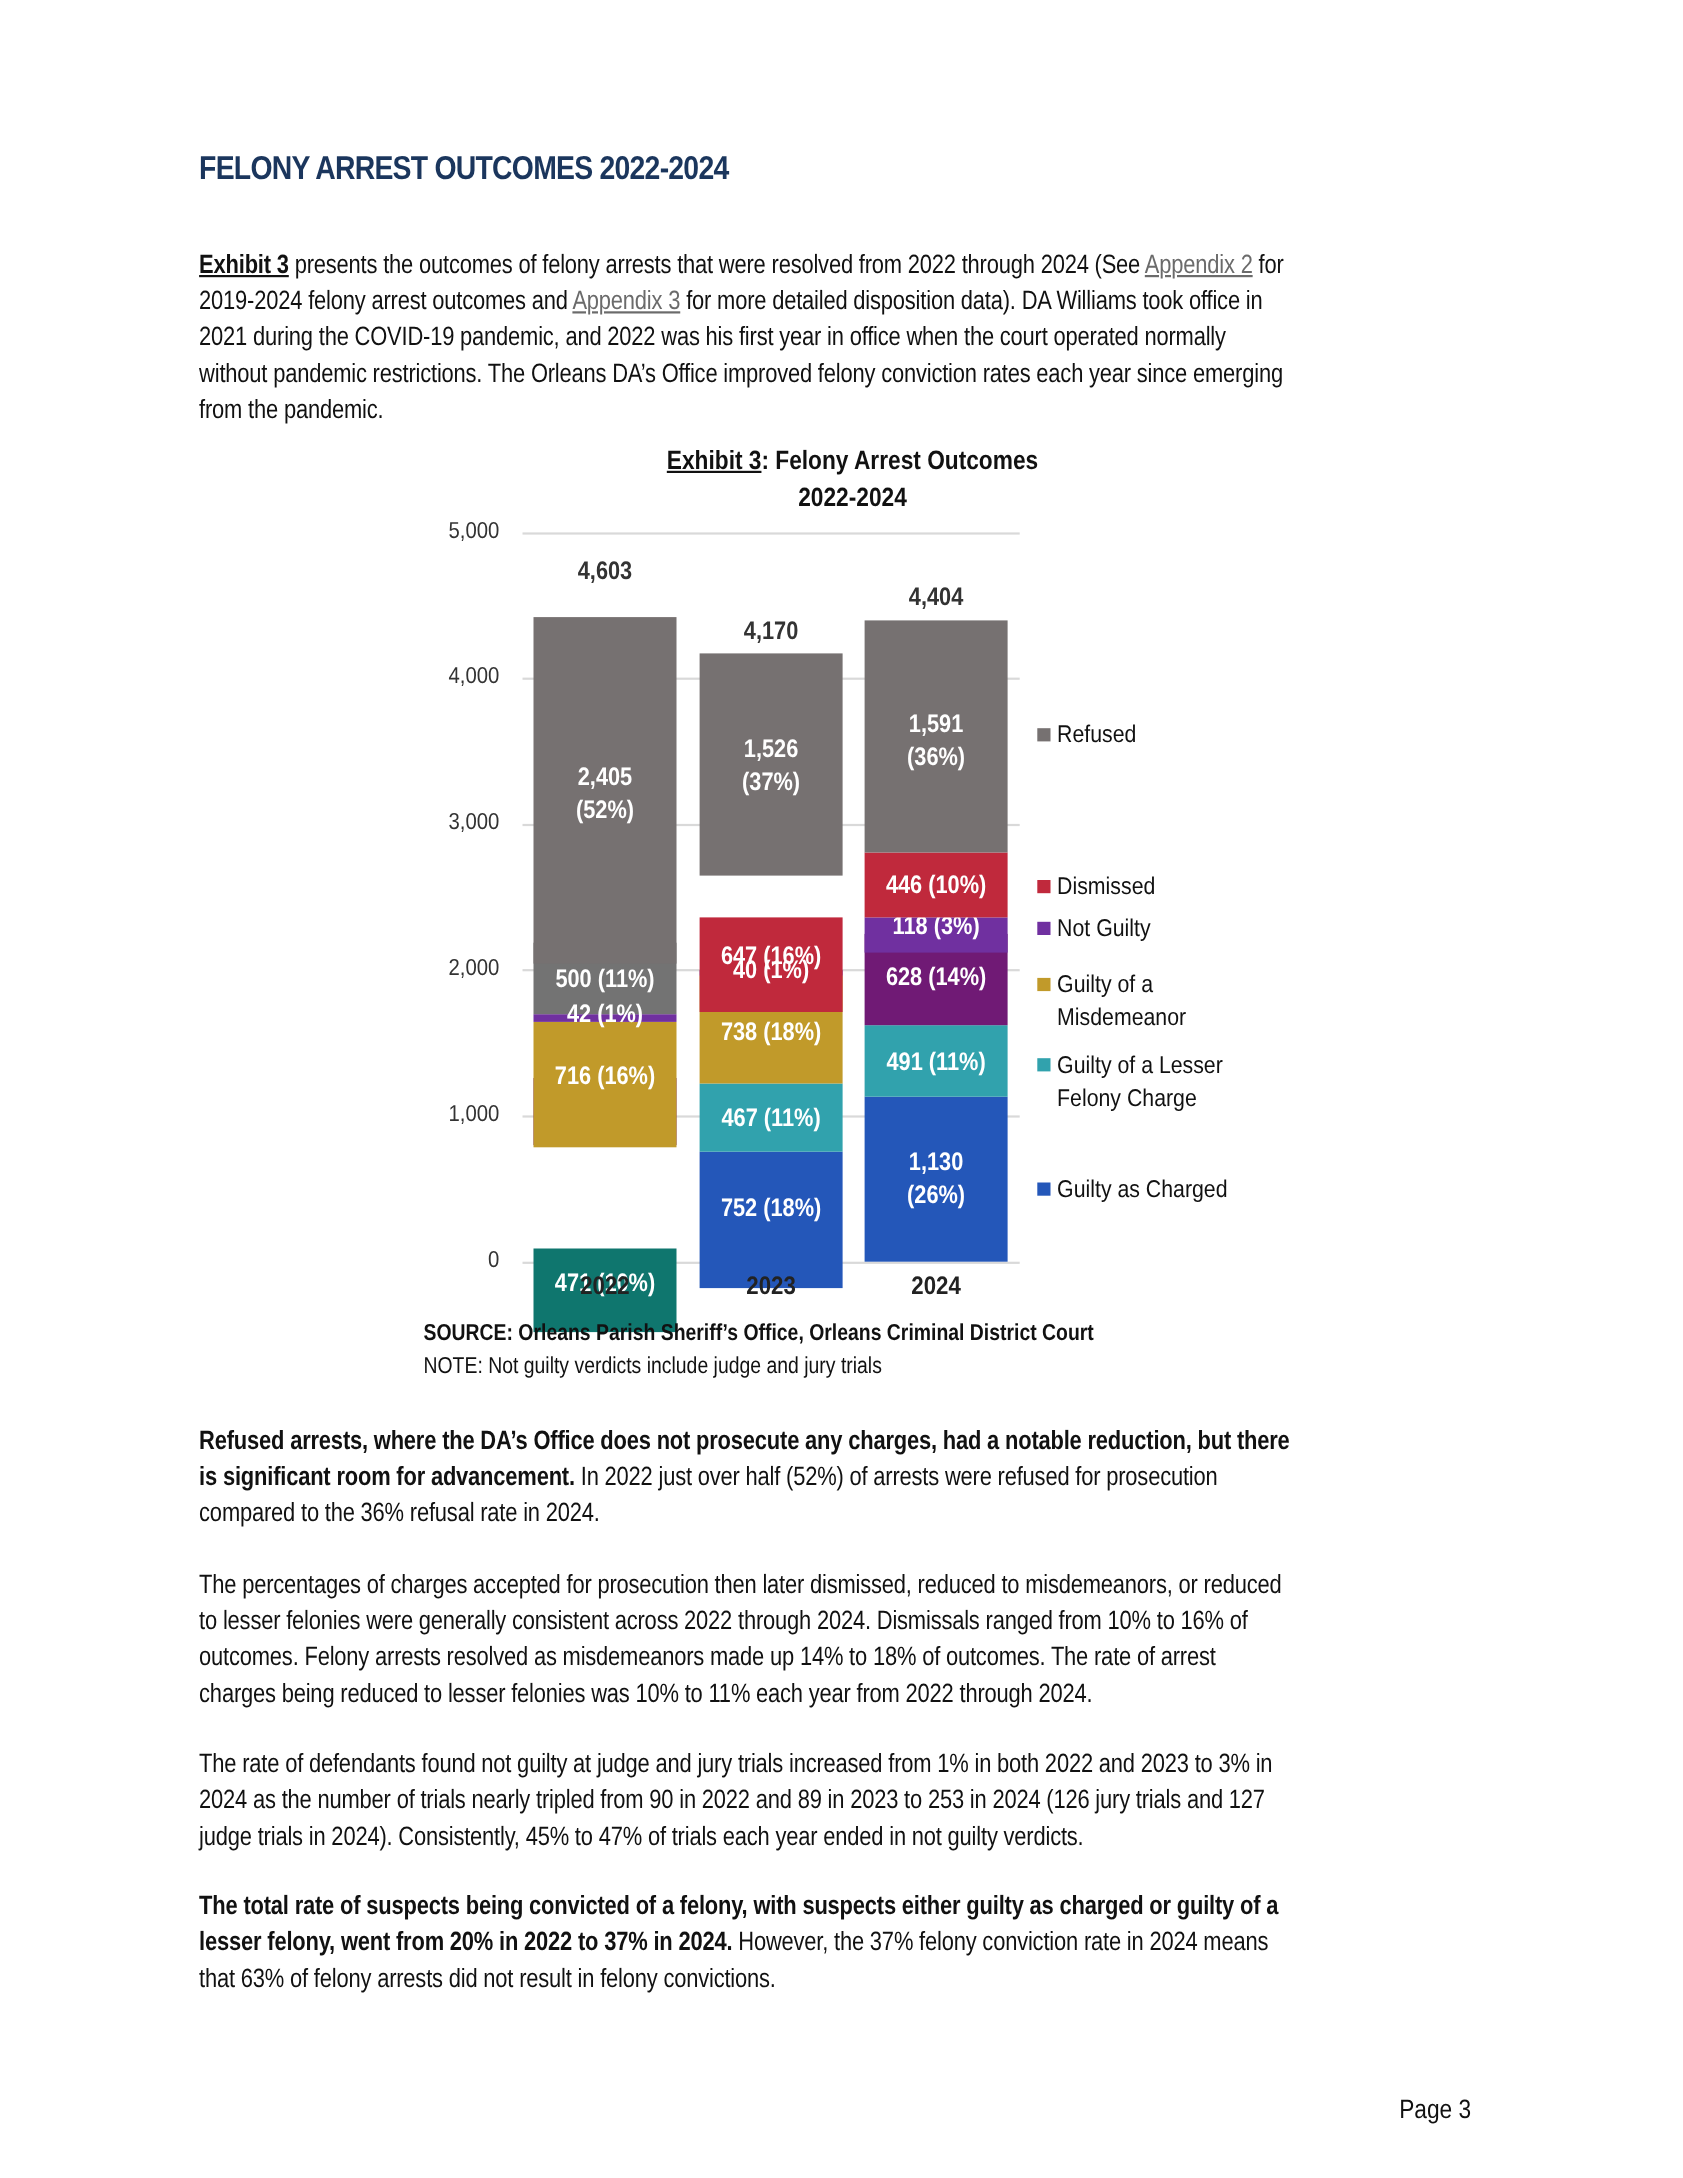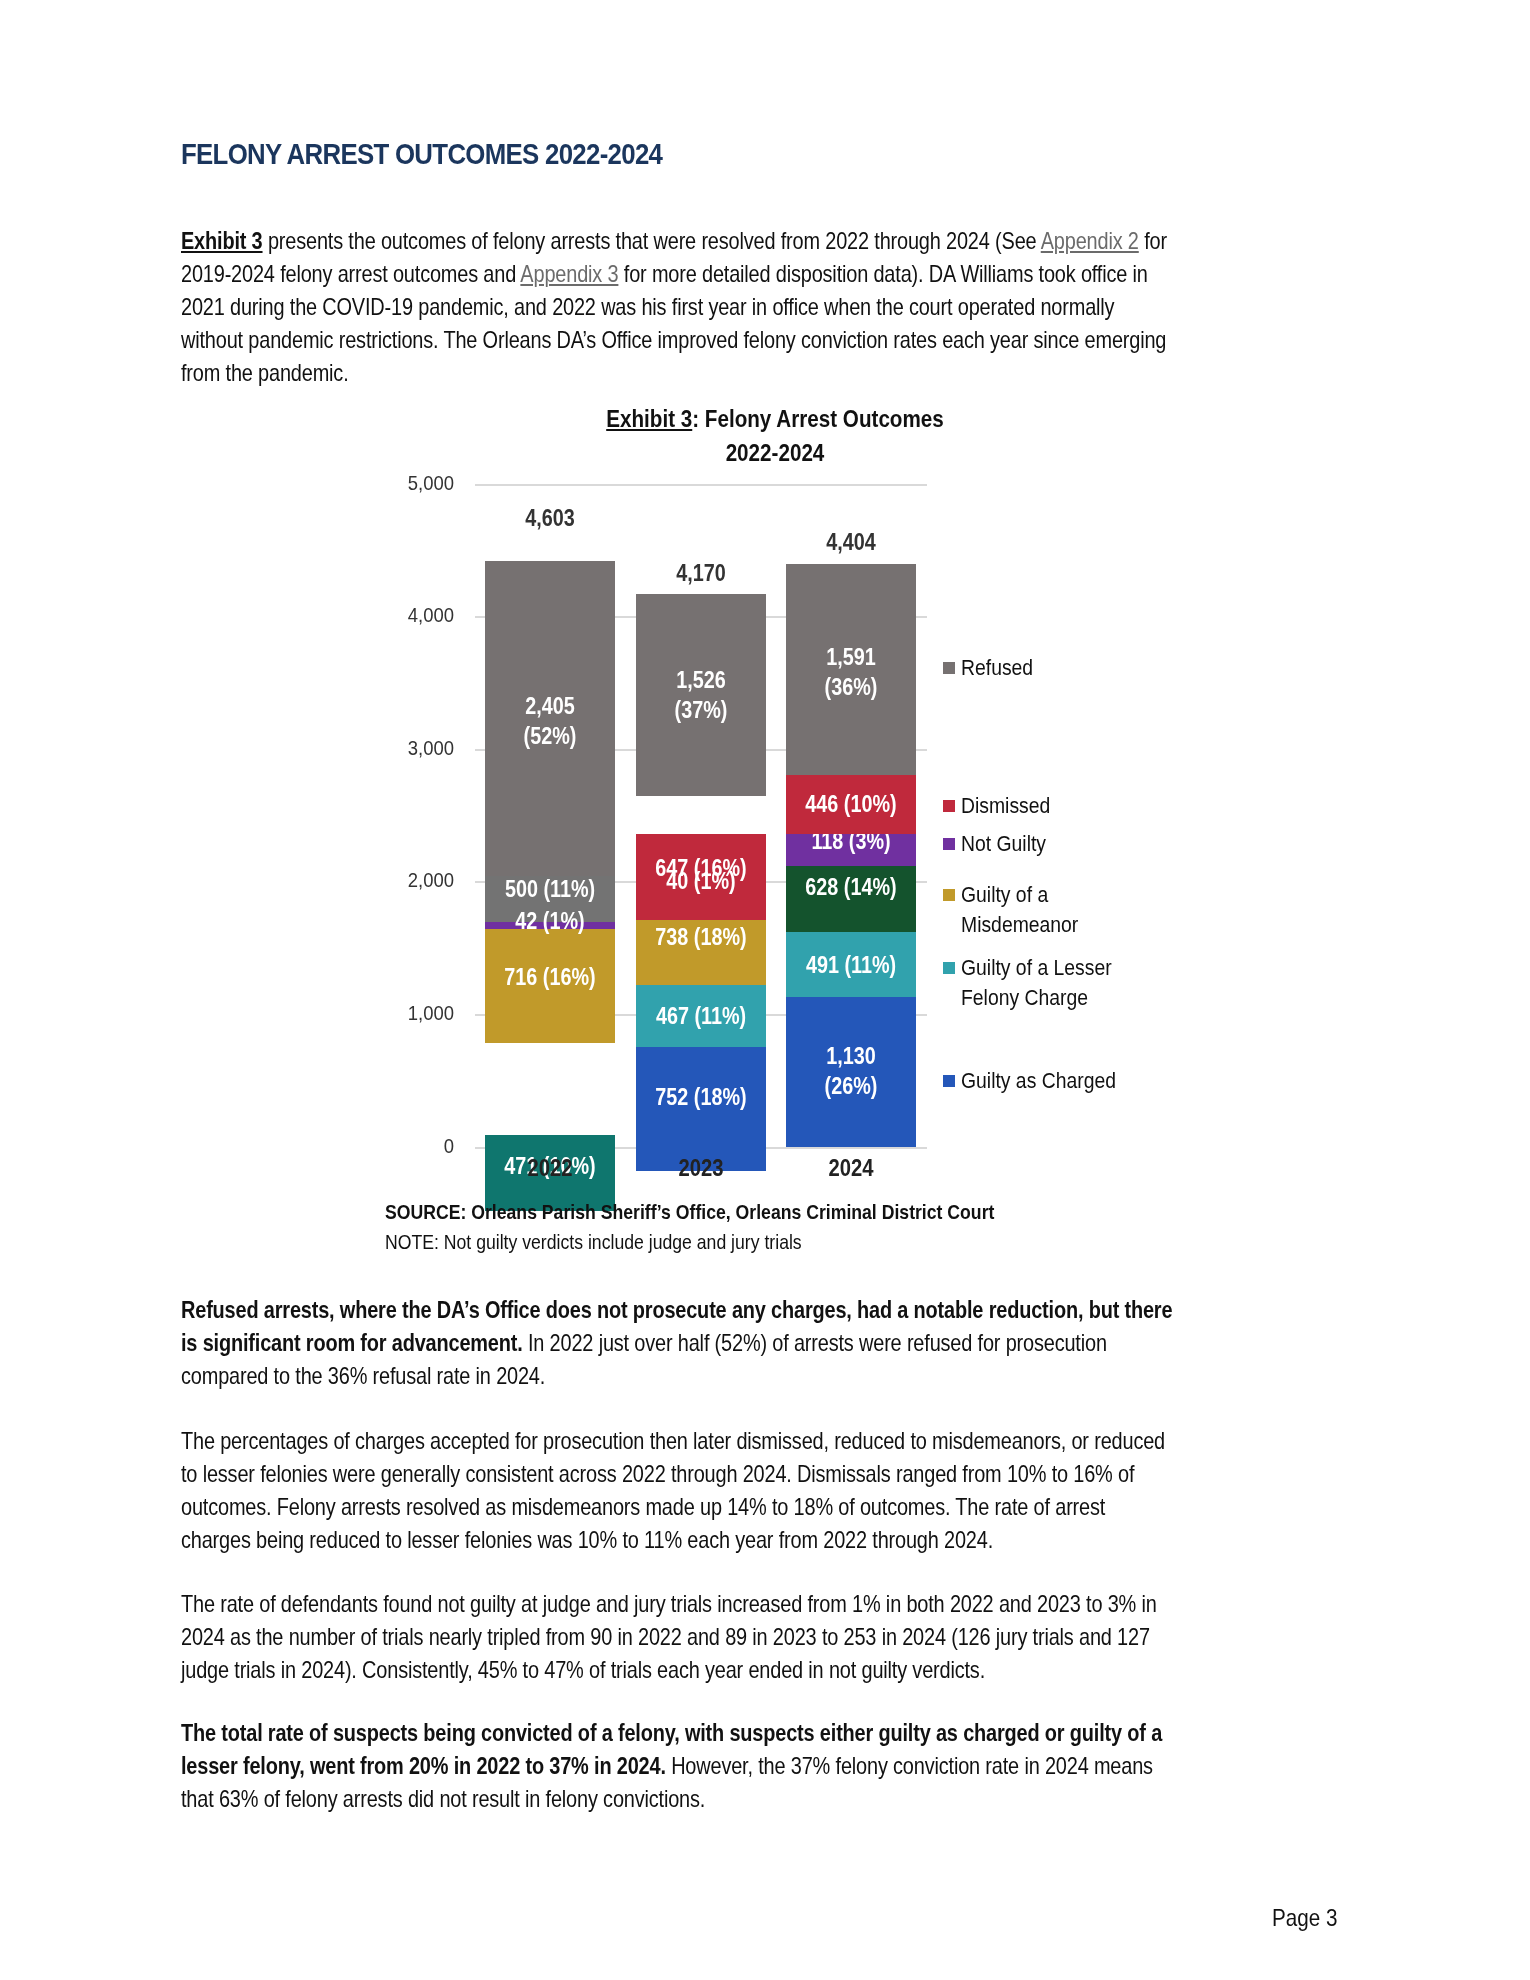--- a/index.html
+++ b/index.html
@@ -106,21 +106,21 @@
 
     <div class="total-label" style="left:786px; top:529px;">4,404</div>
     <div class="bar" style="left:786px; top:0;">
       <div class="seg" style="top:997px; height:150px; background:#2457b9;">
         <div class="seg-label" style="top:44px;">1,130</div>
         <div class="seg-label" style="top:74px;">(26%)</div>
       </div>
       <div class="seg" style="top:932px; height:65px; background:#31a2ad;">
         <div class="seg-label" style="top:18px;">491 (11%)</div>
       </div>
-      <div class="seg" style="top:849px; height:83px; background:#14532d;">
+      <div class="seg" style="top:849px; height:83px; background:#701a75;">
         <div class="seg-label" style="top:23px;">628 (14%)</div>
       </div>
       <div class="seg" style="top:834px; height:32px; background:#7030a0;">
         <div class="seg-label" style="top:-8px;">118 (3%)</div>
       </div>
       <div class="seg" style="top:775px; height:59px; background:#c0293c;">
         <div class="seg-label" style="top:14px;">446 (10%)</div>
       </div>
       <div class="seg" style="top:564px; height:211px; background:#767171;">
         <div class="seg-label" style="top:78px;">1,591</div>

